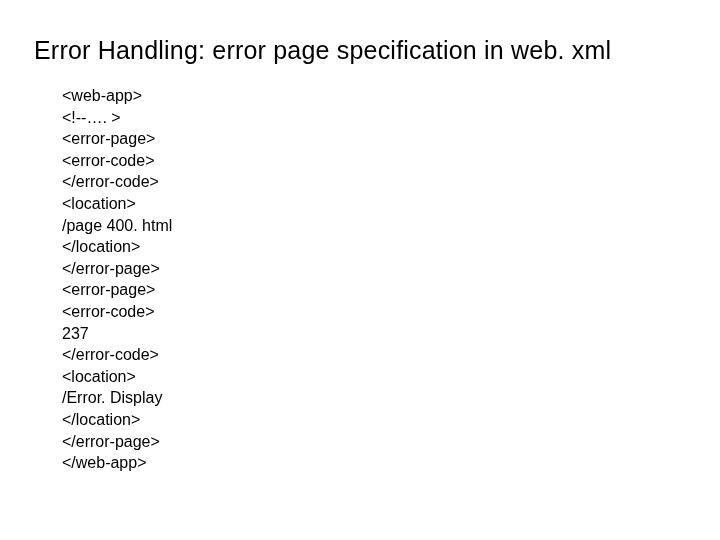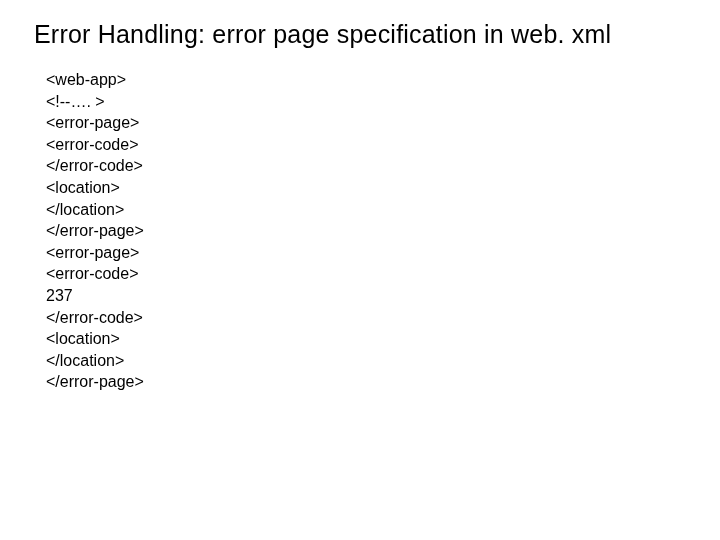--- a/index.html
+++ b/index.html
@@ -5,55 +5,58 @@
     body {
       margin: 0;
       padding: 0;
       width: 720px;
       height: 540px;
       font-family: Arial, Helvetica, sans-serif;
       background: #ffffff;
       color: #000000;
     }
     .slide {
-      padding: 20px 34px;
+      padding: 36px 34px;
       box-sizing: border-box;
     }
     .title {
       font-size: 25px;
       font-weight: normal;
       margin: 0 0 20px 0;
       letter-spacing: 0.2px;
     }
     .code-block {
       font-family: Arial, Helvetica, sans-serif;
       font-size: 16px;
       line-height: 1.35;
-      margin-left: 12px;
+      margin-left: 28px;
     }
     .code-line {
       display: block;
       white-space: pre;
     }
   </style>
 </head>
 <body>
 
 <div class="slide">
   <h1 class="title">Error Handling: error page specification in web. xml</h1>
   <div class="code-block">
     <span class="code-line">&lt;web-app&gt;</span>
     <span class="code-line">&lt;!--…. &gt;</span>
     <span class="code-line">&lt;error-page&gt;</span>
     <span class="code-line">&lt;error-code&gt;</span>
     <span class="code-line">&lt;/error-code&gt;</span>
     <span class="code-line">&lt;location&gt;</span>
+    <span class="code-line">/page 400. html</span>
     <span class="code-line">&lt;/location&gt;</span>
     <span class="code-line">&lt;/error-page&gt;</span>
     <span class="code-line">&lt;error-page&gt;</span>
     <span class="code-line">&lt;error-code&gt;</span>
     <span class="code-line">237</span>
     <span class="code-line">&lt;/error-code&gt;</span>
     <span class="code-line">&lt;location&gt;</span>
+    <span class="code-line">/Error. Display</span>
     <span class="code-line">&lt;/location&gt;</span>
     <span class="code-line">&lt;/error-page&gt;</span>
+    <span class="code-line">&lt;/web-app&gt;</span>
   </div>
 </div>
 
 </body></html>

